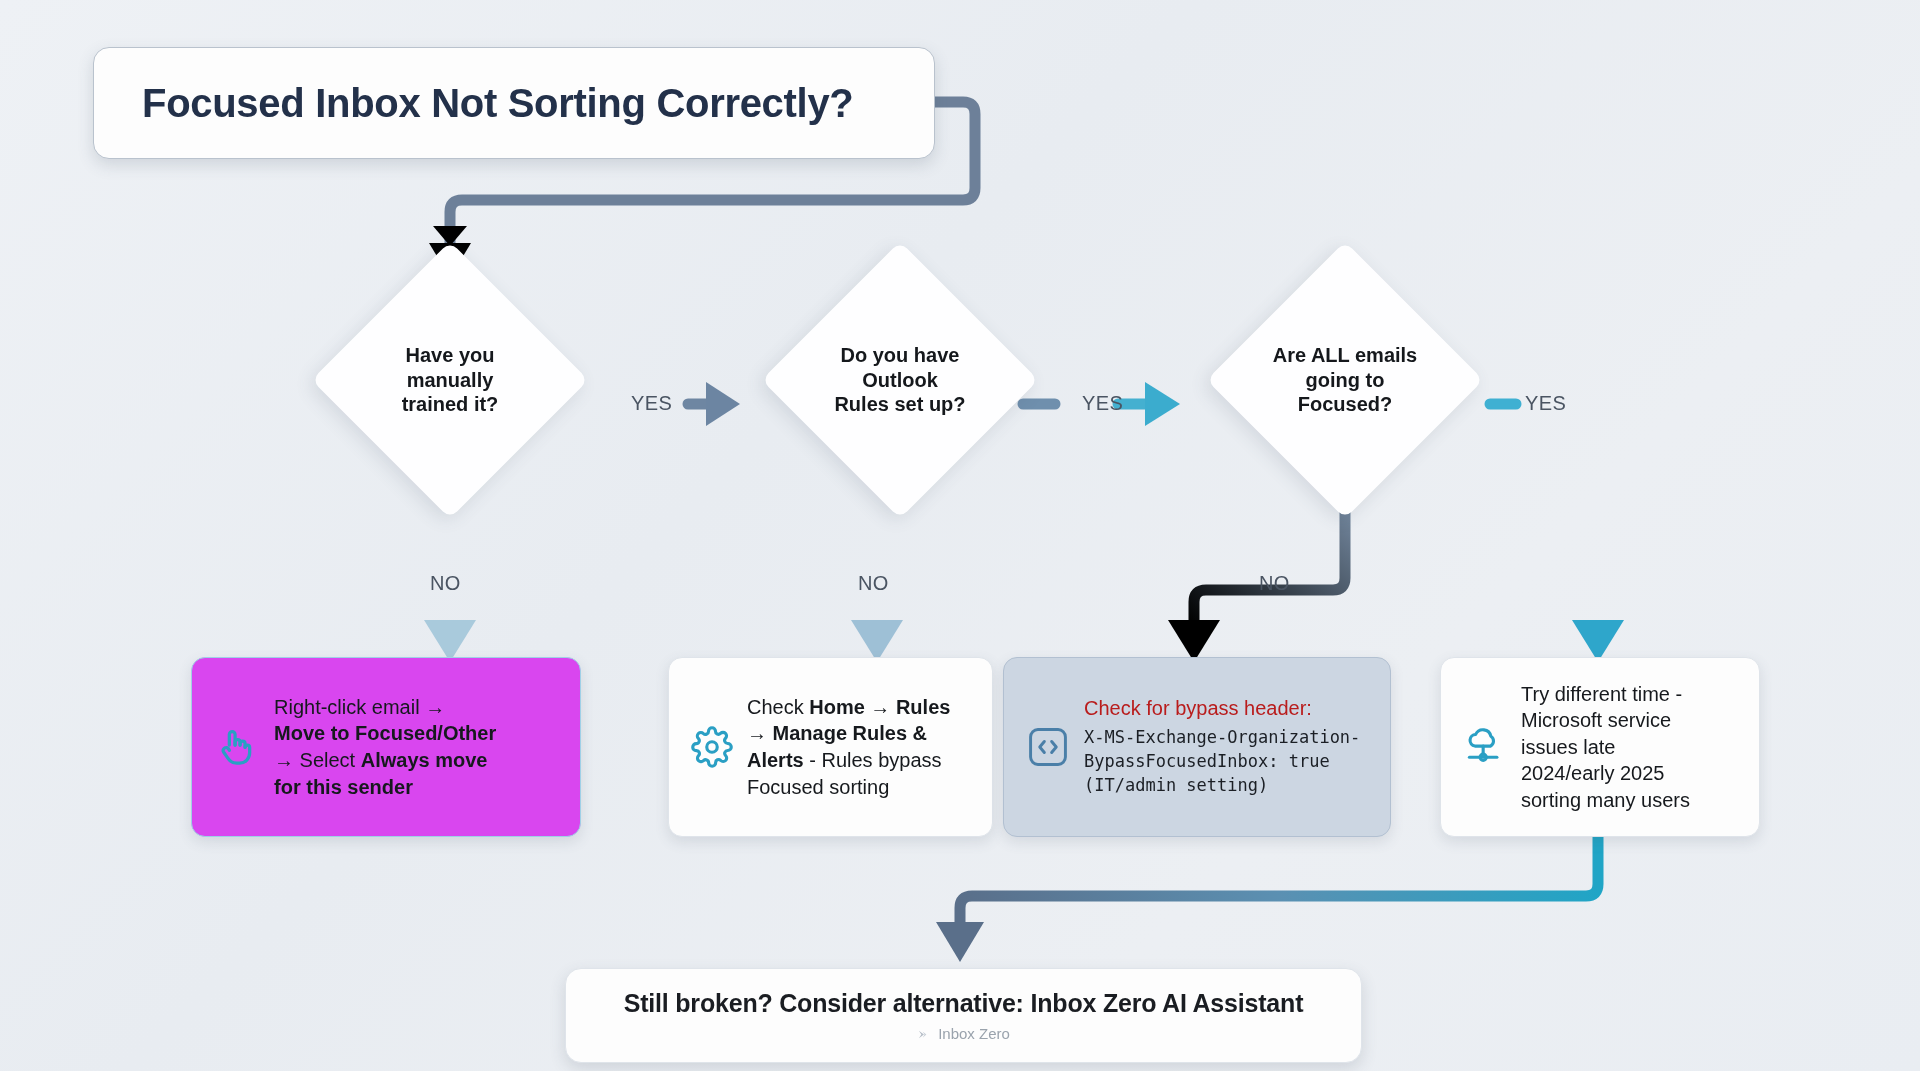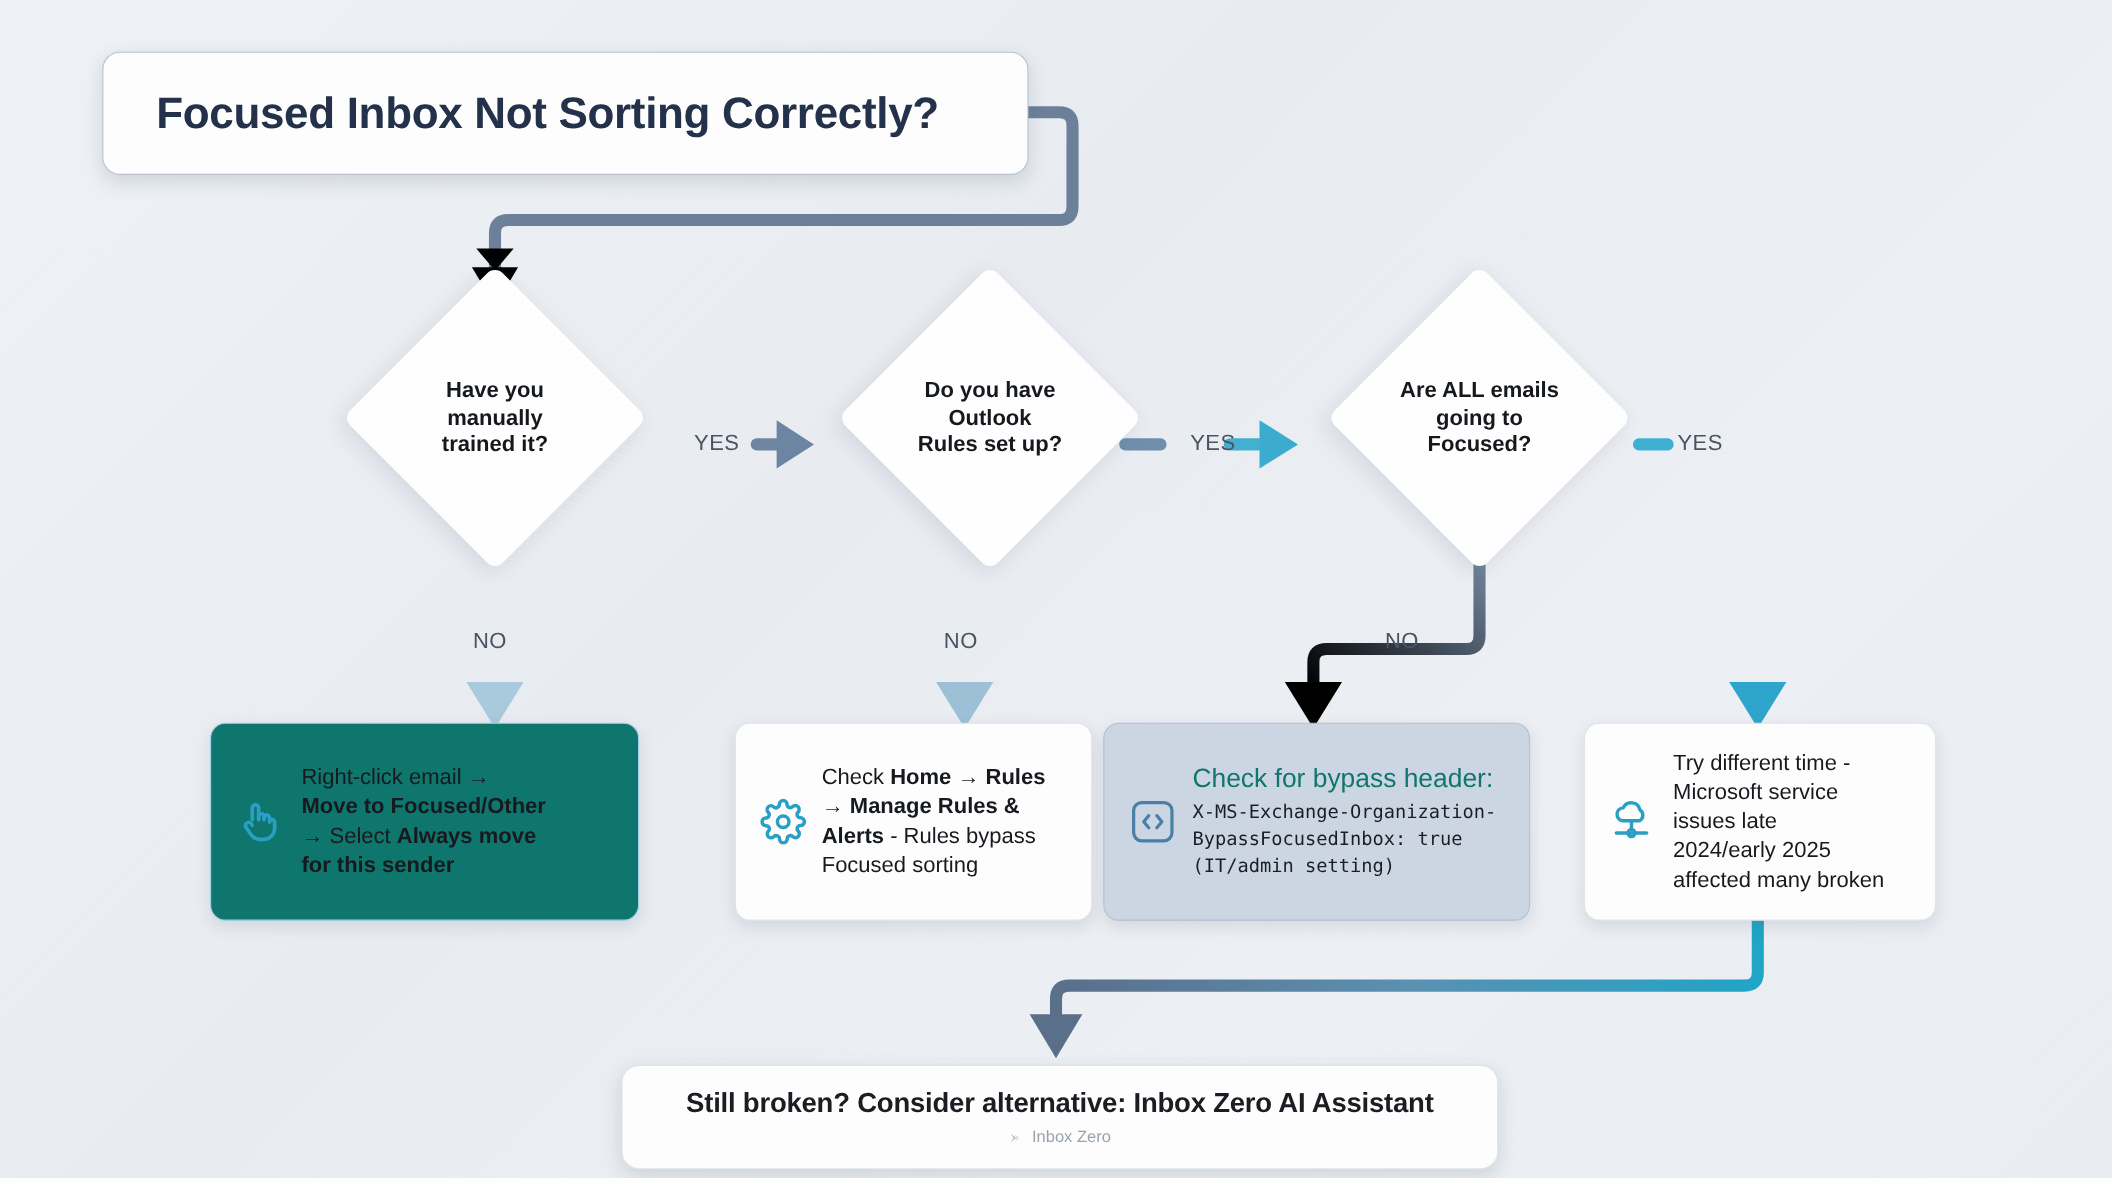--- a/index.html
+++ b/index.html
@@ -47,24 +47,24 @@
   .card{
     position:absolute;border-radius:14px;
     box-shadow:0 5px 14px rgba(70,85,105,.14);
     display:flex;align-items:center;
     box-sizing:border-box;
   }
   .card .ico{flex:0 0 auto;margin-left:22px;margin-right:14px;display:block;}
   .card .body{font-size:20px;color:#16191d;line-height:1.33;padding-right:16px;}
   .card .body b{font-weight:bold;}
   .card.plain{background:#fdfdfd;border:1.4px solid #dfe4ea;}
-  .card.tint{background:#0f766e;border:1.5px solid #9fd0e6;}
+  .card.tint{background:#d946ef;border:1.5px solid #9fd0e6;}
   .card.slate{background:#ccd6e2;border:1.5px solid #b2c0d1;}
   .mono{font-family:"DejaVu Sans Mono", monospace;font-size:17px;line-height:1.42;color:#1b1f25;}
-  .mono-head{font-size:24px;font-family:"Liberation Sans",sans-serif;color:#0f766e;margin-bottom:5px;}
+  .mono-head{font-size:20px;font-family:"Liberation Sans",sans-serif;color:#b91c1c;margin-bottom:5px;}
 
   
   .footer-card{
     position:absolute;left:565px;top:968px;width:795px;height:93px;
     background:#fdfdfd;border:1.4px solid #dfe4ea;border-radius:16px;
     box-shadow:0 6px 16px rgba(60,75,95,.16);
     display:flex;flex-direction:column;align-items:center;justify-content:center;
   }
   .footer-card .ft{font-size:25px;font-weight:bold;color:#1a1d22;letter-spacing:-.2px;}
   .footer-brand{display:flex;align-items:flex-end;gap:6px;margin-top:7px;}
@@ -259,21 +259,21 @@
       <path d="M6.5 11.5a3.2 3.2 0 0 1 .4-6.35 4.4 4.4 0 0 1 8.3 1 3.1 3.1 0 0 1-.2 5.35z"></path>
       <line x1="11" y1="11.5" x2="11" y2="16"></line>
       <line x1="3.5" y1="17.6" x2="18.5" y2="17.6"></line>
       <circle cx="11" cy="17.6" r="1.7"></circle>
     </svg>
     <div class="body" id="o4body">
         <div><span>Try different time -</span></div>
         <div><span>Microsoft service</span></div>
         <div><span>issues late</span></div>
         <div><span>2024/early 2025</span></div>
-        <div><span>affected many broken</span></div>
+        <div><span>sorting many users</span></div>
       </div>
   </div>
 
   <div class="footer-card">
     <div class="ft">Still broken? Consider alternative: Inbox Zero AI Assistant</div>
     <div class="footer-brand">
       <svg width="15" height="15" viewBox="0 0 24 24">
         <path d="M3 6 L11 12 L3 18 L7 12 Z" fill="#b4bcc6"></path>
         <path d="M9 7 L15 12 L9 17 L12 12 Z" fill="#c9d0d8"></path>
       </svg>

